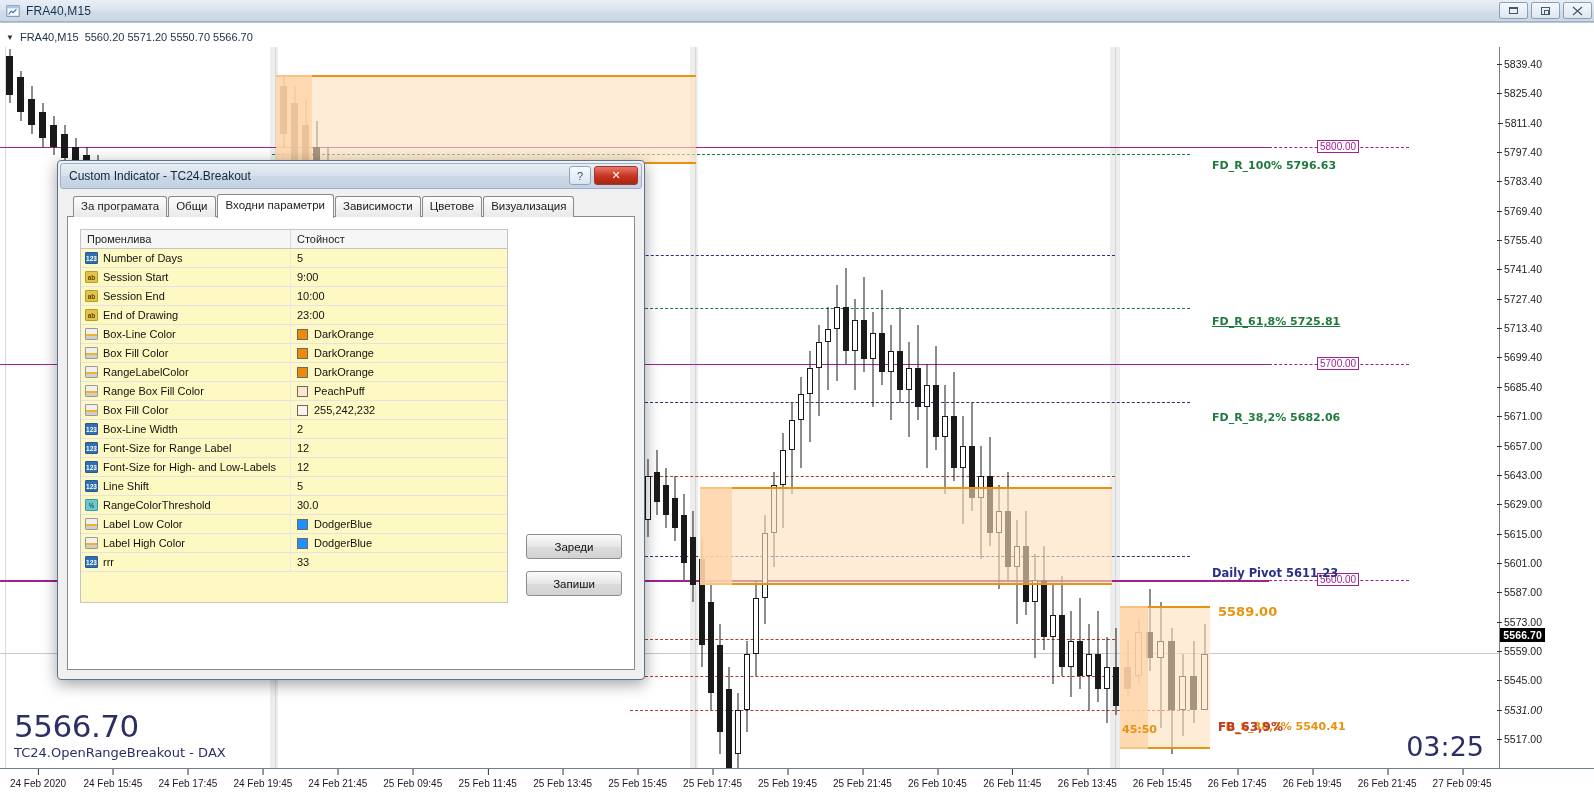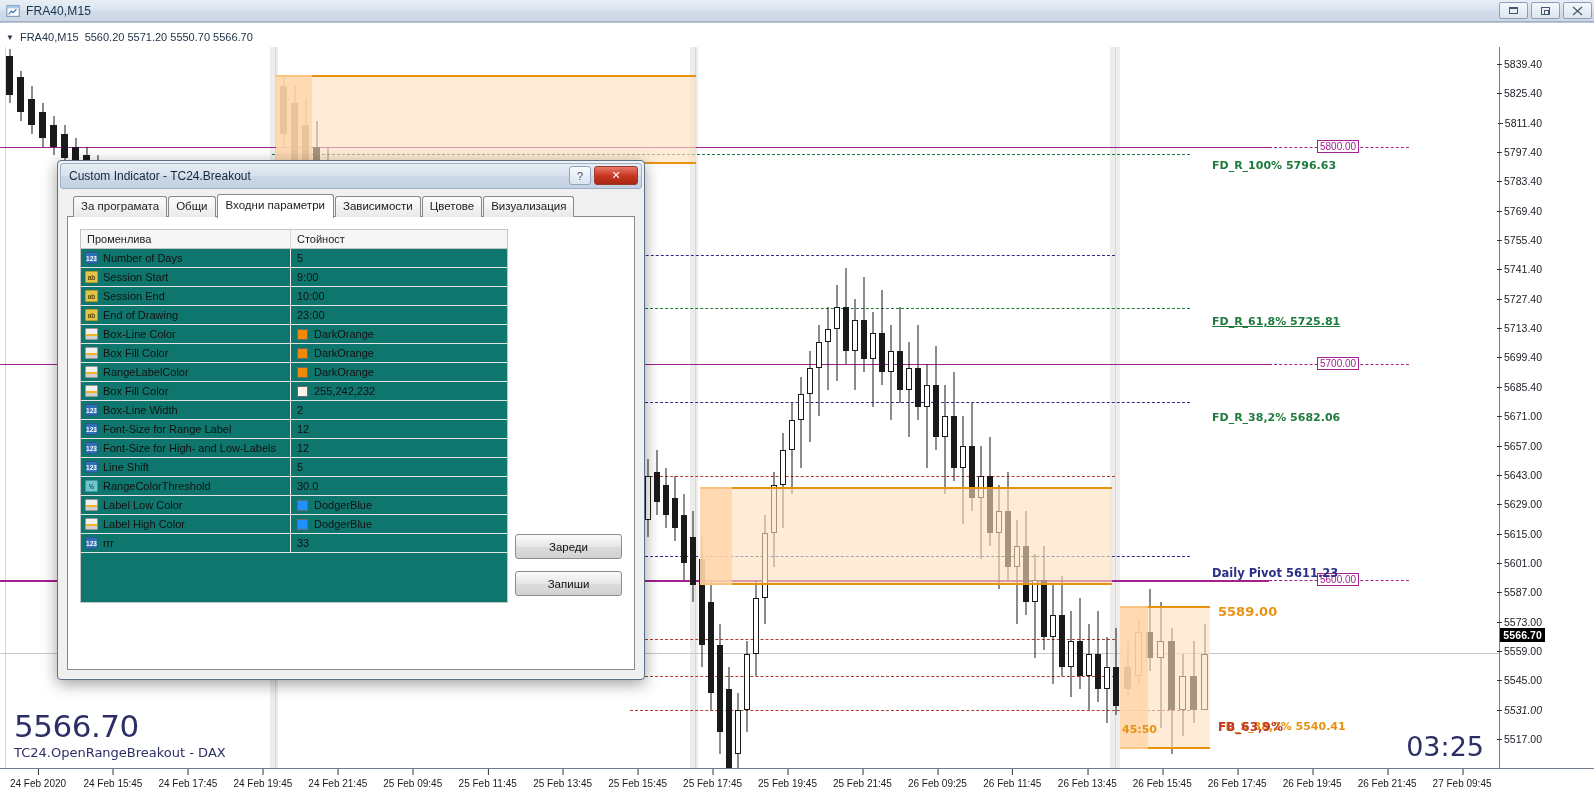--- a/index.html
+++ b/index.html
@@ -113,21 +113,21 @@
   .tab{ font-size:11.5px; color:#1c1c1c; padding:3px 7px 4px; border:1px solid #8a8a8a;
         border-bottom:none; background:linear-gradient(to bottom,#fdfdfd,#e9e9e9);
         border-radius:3px 3px 0 0; margin-right:1px; line-height:13px; }
   .tab.active{ background:#fff; padding:4px 8px 6px; font-weight:normal;
                border-color:#8a8a8a; position:relative; top:1px; z-index:4; }
 
   .panel{ position:absolute; left:0; right:0; top:21px; bottom:0;
           border:1px solid #8a8a8a; background:#fff; }
 
   .grid{ position:absolute; left:12px; top:12px; width:428px; bottom:66px;
-         border:1px solid #c4c4c4; background:#0f766e; overflow:hidden; }
+         border:1px solid #c4c4c4; background:#fef9c3; overflow:hidden; }
   .ghead{ display:flex; height:19px; background:#f6f6f6; border-bottom:1px solid #c4c4c4;
           font-size:11px; color:#222; }
   .ghead div{ padding:3px 6px; }
   .gh1{ width:210px; border-right:1px solid #d9d9d9; }
   .grow{ display:flex; height:19px; border-bottom:1px solid #e3e3e3; font-size:11px; color:#111;
          align-items:center; }
   .gc1{ width:210px; display:flex; align-items:center; gap:5px; padding-left:4px;
         border-right:1px solid #e8e8e8; height:100%; }
   .gc2{ flex:1; display:flex; align-items:center; gap:6px; padding-left:6px; }
 
@@ -138,21 +138,21 @@
   .ic.col{ background:linear-gradient(to bottom,#f0f0f0 45%,#f0b429 46%,#f0b429 72%,#cfcfcf 73%);
            border:1px solid #999; }
   .ic.dbl{ background:#6fc7cd; border:1px solid #3e9aa1; color:#0c4045; }
 
   .sw{ width:11px;height:11px;border:1px solid #6a6a6a; flex:0 0 auto; }
 
   .sidebtns{ position:absolute; right:12px; top:calc(100% - 135px); }
   .btn{ font-size:11.5px; color:#111; border:1px solid #8d8d8d; border-radius:3px;
         background:linear-gradient(to bottom,#fbfbfb,#e6e6e6 50%,#dcdcdc 51%,#d2d2d2);
         display:flex; align-items:center; justify-content:center; }
-  .btn.wide{ width:107px; height:25px; }
+  .btn.wide{ width:96px; height:25px; }
   .btn.act{ border-color:#4d8fcb; background:linear-gradient(to bottom,#f2f9ff,#d7ebfb 50%,#c6e2f8 51%,#bcdcf6);
             box-shadow:0 0 2px #8fc4ea inset; }
   .footbtns{ position:absolute; right:10px; bottom:11px; display:flex; gap:10px; }
   .footbtns .btn{ width:66px; height:23px; }
   .footbtns .btn.rst{ width:84px; }
 </style>
 </head>
 <body>
 
 <div id="app">
@@ -611,21 +611,21 @@
         <div class="ttick" style="left: 187.9px;"><i></i><span>24 Feb 17:45</span></div>
         <div class="ttick" style="left: 262.85px;"><i></i><span>24 Feb 19:45</span></div>
         <div class="ttick" style="left: 337.8px;"><i></i><span>24 Feb 21:45</span></div>
         <div class="ttick" style="left: 412.75px;"><i></i><span>25 Feb 09:45</span></div>
         <div class="ttick" style="left: 487.7px;"><i></i><span>25 Feb 11:45</span></div>
         <div class="ttick" style="left: 562.65px;"><i></i><span>25 Feb 13:45</span></div>
         <div class="ttick" style="left: 637.6px;"><i></i><span>25 Feb 15:45</span></div>
         <div class="ttick" style="left: 712.55px;"><i></i><span>25 Feb 17:45</span></div>
         <div class="ttick" style="left: 787.5px;"><i></i><span>25 Feb 19:45</span></div>
         <div class="ttick" style="left: 862.45px;"><i></i><span>25 Feb 21:45</span></div>
-        <div class="ttick" style="left: 937.4px;"><i></i><span>26 Feb 09:25</span></div>
+        <div class="ttick" style="left: 937.4px;"><i></i><span>26 Feb 10:45</span></div>
         <div class="ttick" style="left: 1012.35px;"><i></i><span>26 Feb 11:45</span></div>
         <div class="ttick" style="left: 1087.3px;"><i></i><span>26 Feb 13:45</span></div>
         <div class="ttick" style="left: 1162.25px;"><i></i><span>26 Feb 15:45</span></div>
         <div class="ttick" style="left: 1237.2px;"><i></i><span>26 Feb 17:45</span></div>
         <div class="ttick" style="left: 1312.15px;"><i></i><span>26 Feb 19:45</span></div>
         <div class="ttick" style="left: 1387.1px;"><i></i><span>26 Feb 21:45</span></div>
         <div class="ttick" style="left: 1462.05px;"><i></i><span>27 Feb 09:45</span></div>
       </div>
 
     <div class="bigprice">5566.70</div>
@@ -721,20 +721,30 @@
                   <span>RangeLabelColor</span>
                 </div>
                 <div class="gc2">
                   <span class="sw" style="background: rgb(239, 138, 8);"></span>
                   <span>DarkOrange</span>
                 </div>
               </div>
               <div class="grow">
                 <div class="gc1">
                   <span class="ic col"></span>
+                  <span>Range Box Fill Color</span>
+                </div>
+                <div class="gc2">
+                  <span class="sw" style="background: rgb(255, 229, 205);"></span>
+                  <span>PeachPuff</span>
+                </div>
+              </div>
+              <div class="grow">
+                <div class="gc1">
+                  <span class="ic col"></span>
                   <span>Box Fill Color</span>
                 </div>
                 <div class="gc2">
                   <span class="sw" style="background: rgb(255, 242, 232);"></span>
                   <span>255,242,232</span>
                 </div>
               </div>
               <div class="grow">
                 <div class="gc1">
                   <span class="ic num">123</span>

